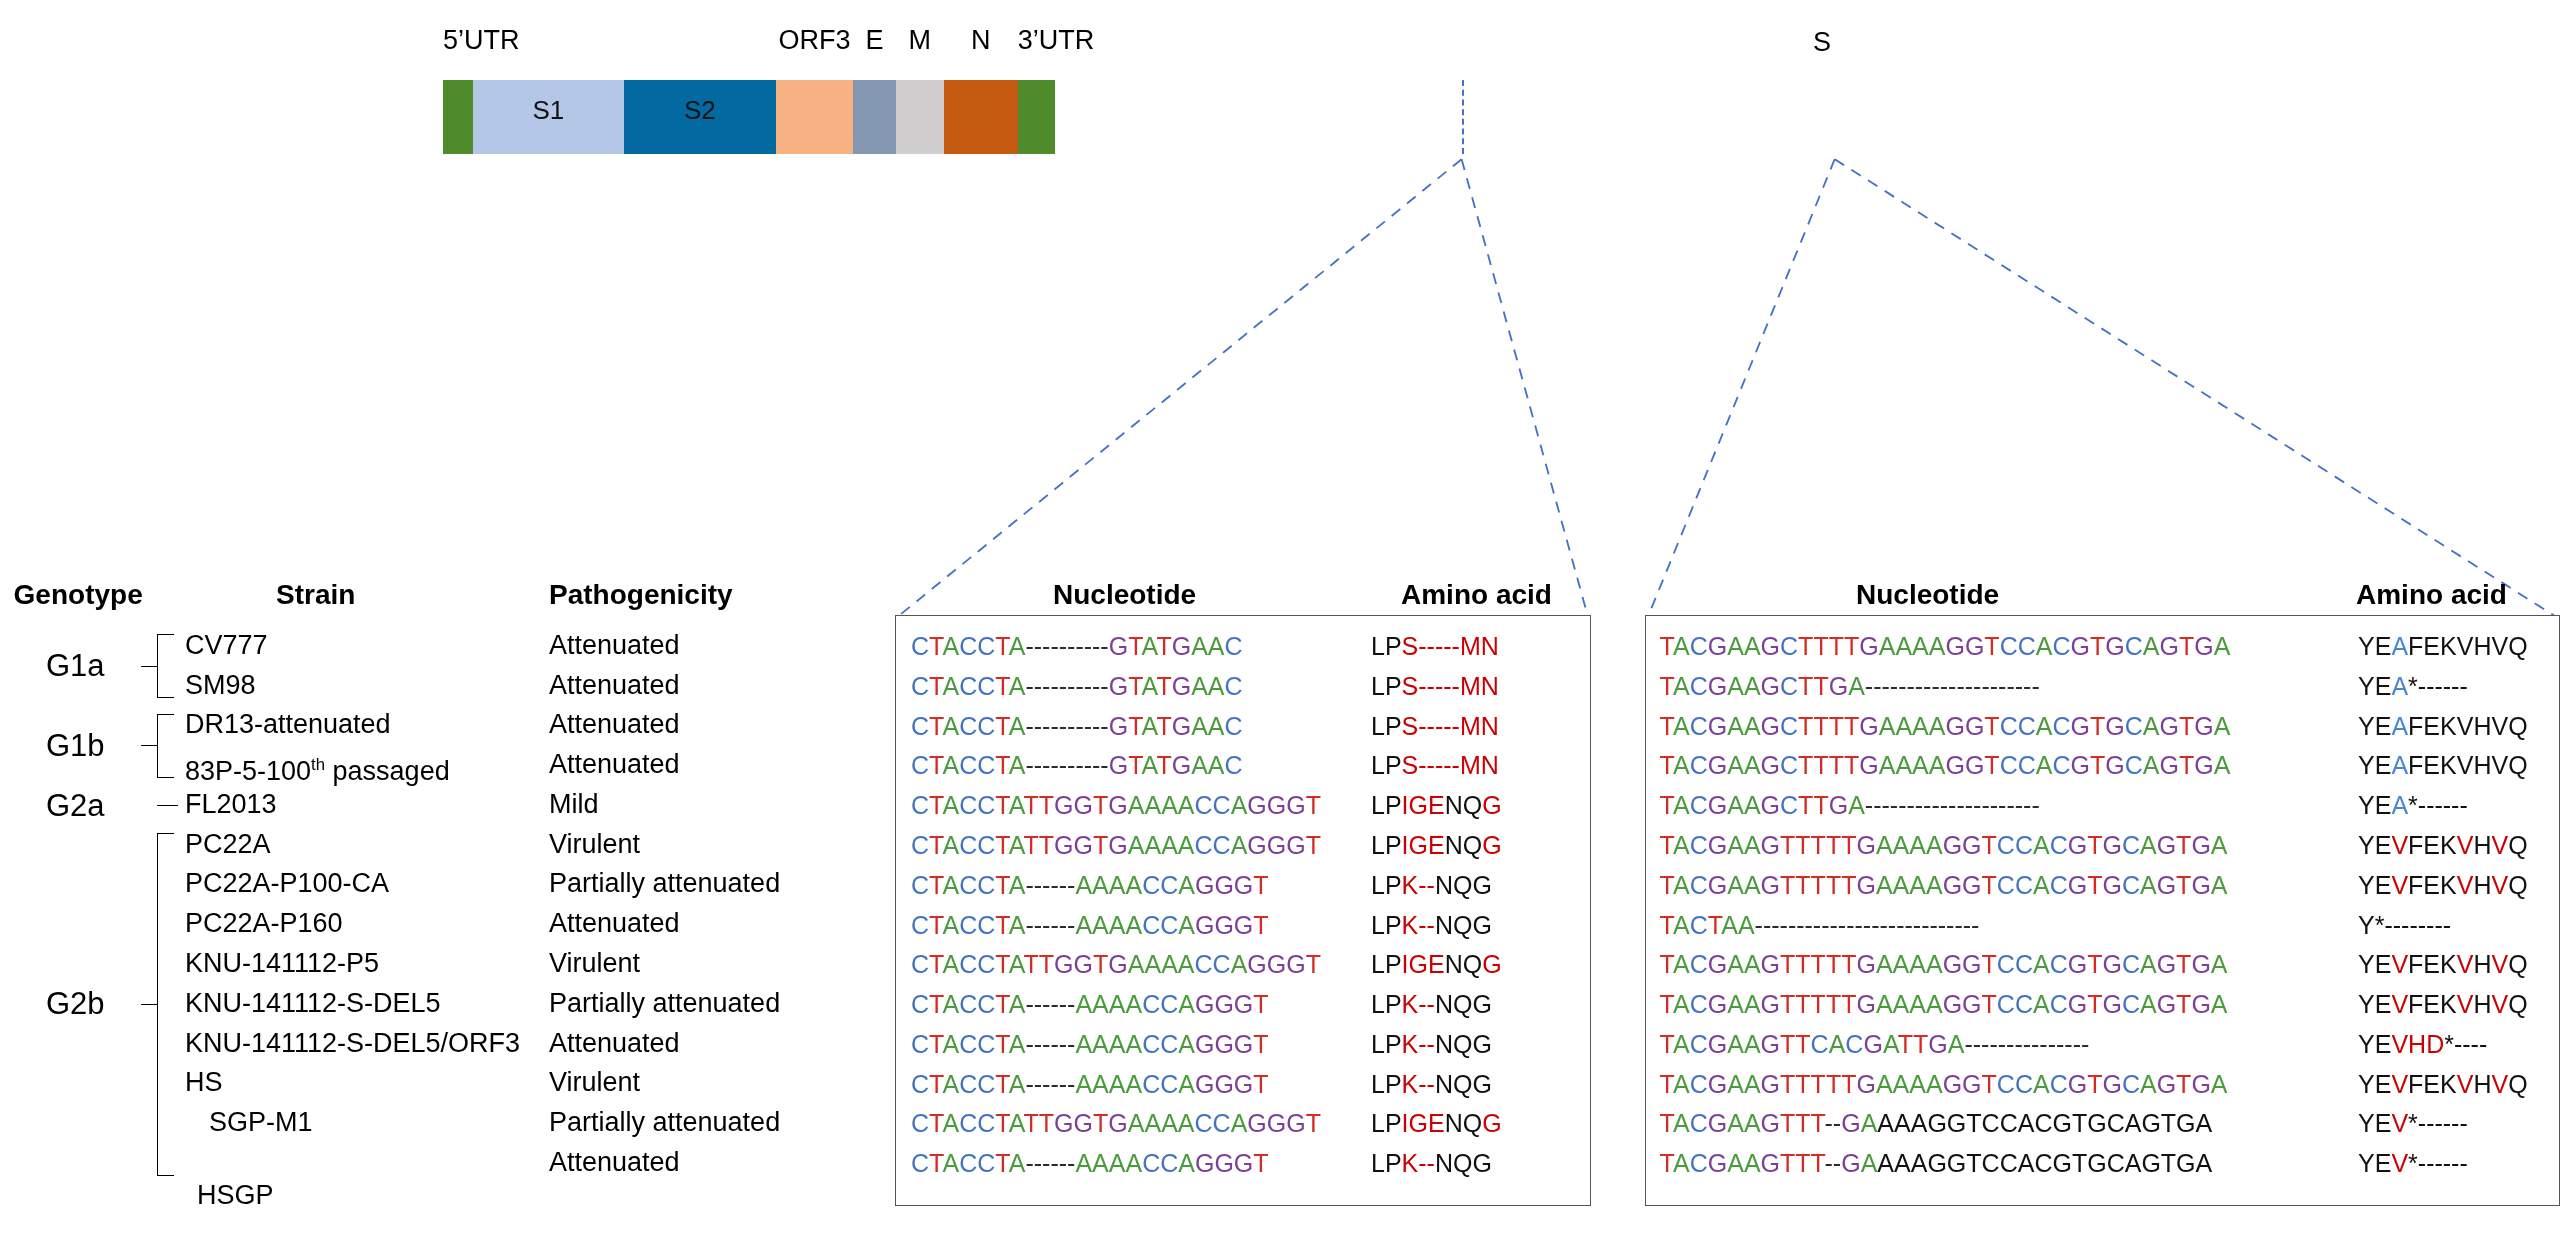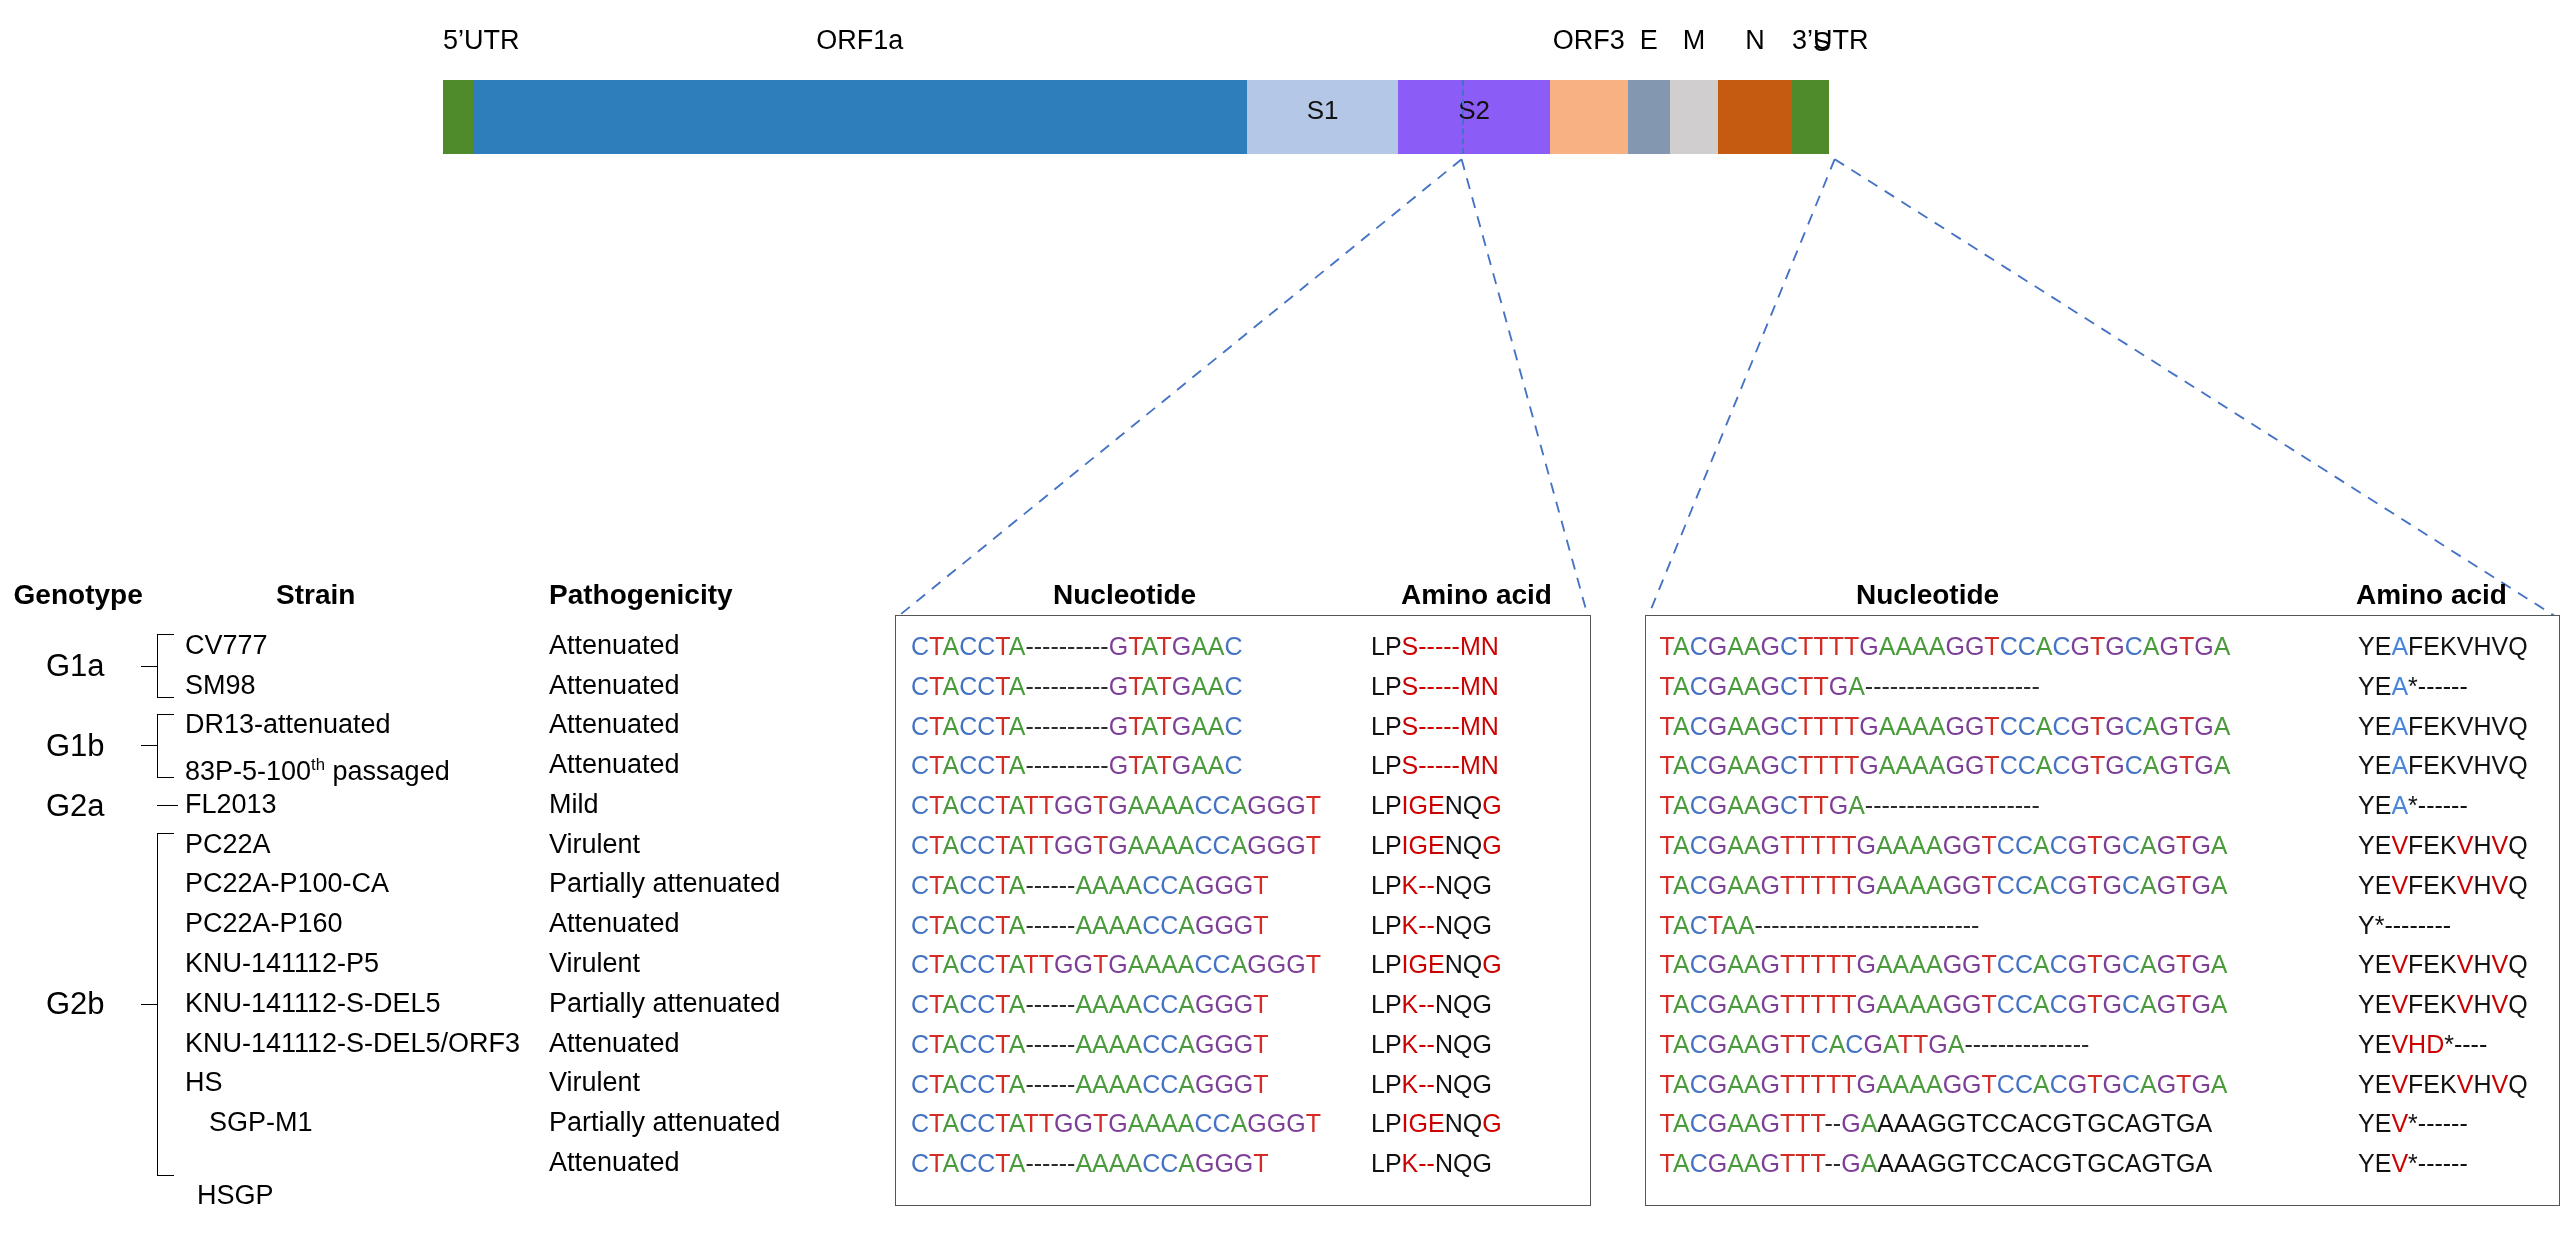--- a/index.html
+++ b/index.html
@@ -72,27 +72,24 @@
   .aa-blk{color:#111;}
 </style>
 </head>
 <body>
 
 <div id="genome-map">
   <div id="genome-bar">
       <div class="gene-seg" style="background: rgb(79, 138, 43); width: 1.6%;">
         <div class="gene-label">5’UTR</div>
       </div>
-      <div class="gene-seg" style="background: rgb(46, 126, 187); width: 41.9%;">
-        <div class="gene-label">ORF1a</div>
-      </div>
       <div class="gene-seg" style="background: rgb(180, 199, 231); width: 8.2%;">
         <div class="s-inner-label">S1</div>
       </div>
-      <div class="gene-seg" style="background: #8b5cf6; width: 8.2%;">
+      <div class="gene-seg" style="background: #0369a1; width: 8.2%;">
         <div class="s-inner-label">S2</div>
       </div>
       <div class="gene-seg" style="background: rgb(248, 177, 131); width: 4.2%;">
         <div class="gene-label">ORF3</div>
       </div>
       <div class="gene-seg" style="background: rgb(132, 151, 176); width: 2.3%;">
         <div class="gene-label">E</div>
       </div>
       <div class="gene-seg" style="background: rgb(208, 206, 206); width: 2.6%;">
         <div class="gene-label">M</div>

